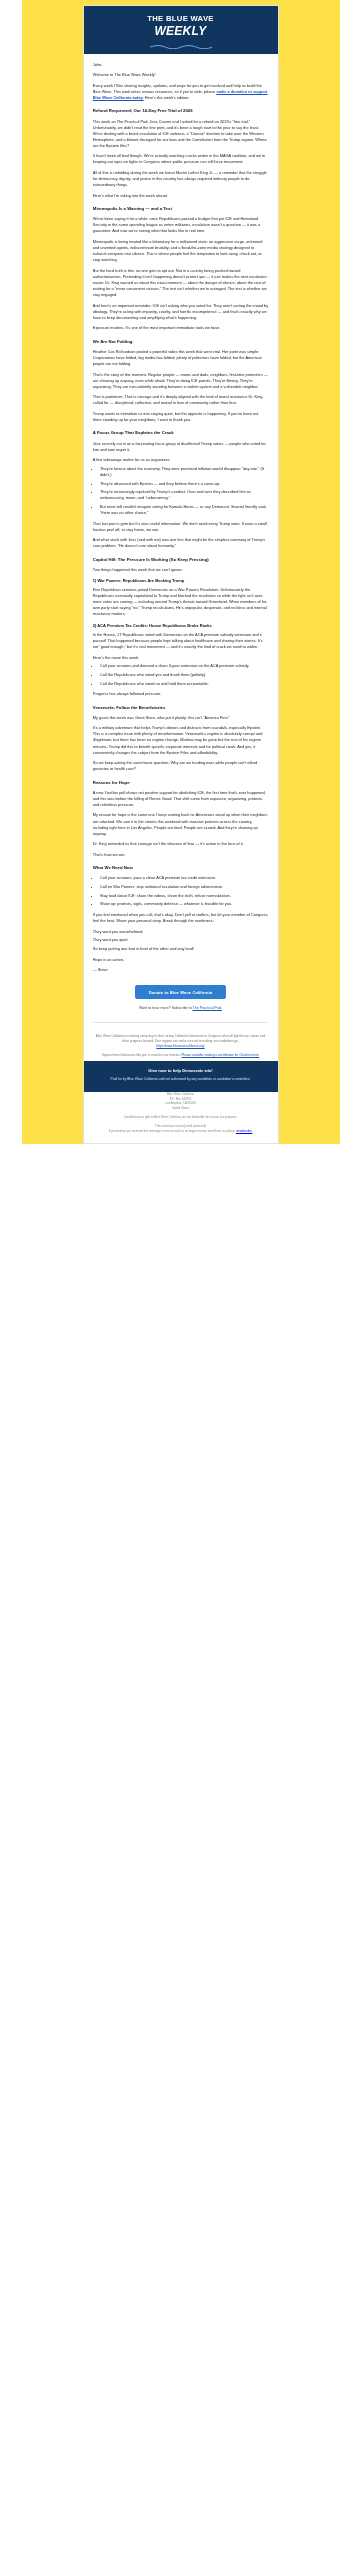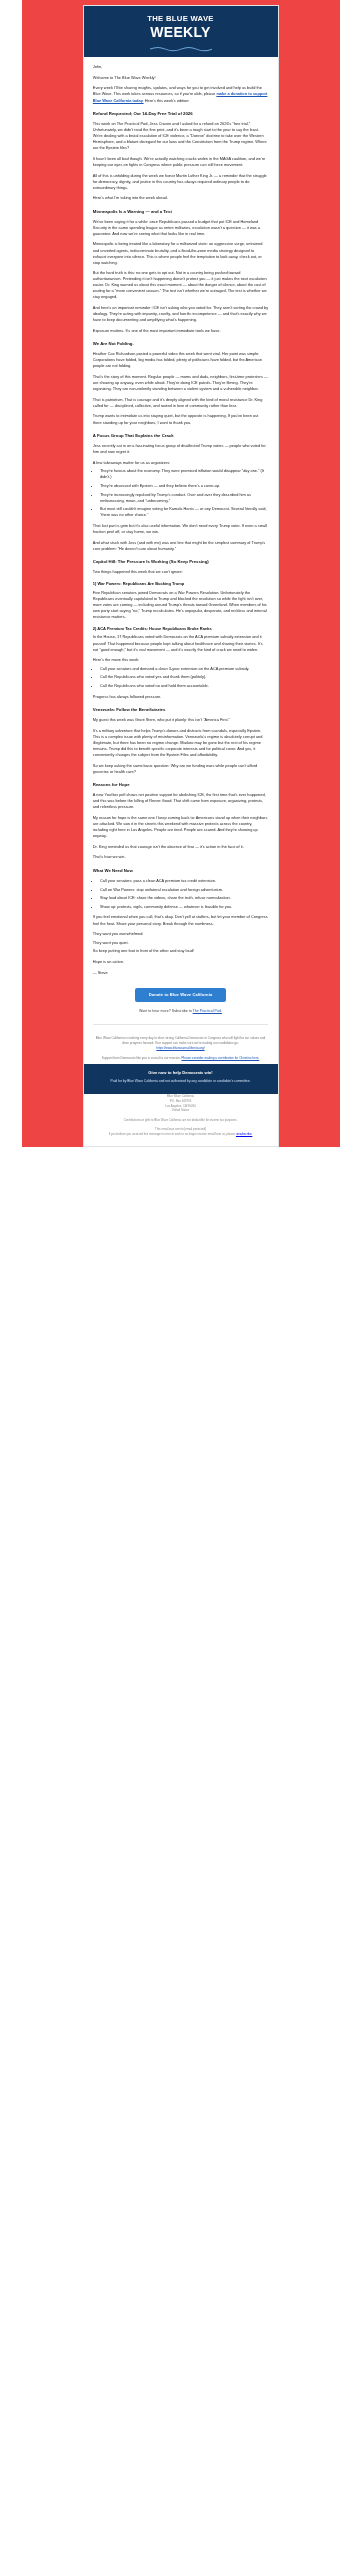--- a/index.html
+++ b/index.html
@@ -7,21 +7,21 @@
     padding: 0;
     background: #ffffff;
   }
   body {
     font-family: "Liberation Sans", sans-serif;
     width: 361px;
   }
   .page {
     width: 318px;
     margin: 0 auto;
-    background: #ef4444;
+    background: #fde047;
     padding-top: 5.2px;
     box-sizing: border-box;
   }
   .email-wrap {
     width: 196px;
     margin: 0 auto;
     background: #ffffff;
     border: 0.5px solid #e2e2e2;
     box-sizing: border-box;
   }
@@ -33,24 +33,25 @@
   }
   .masthead .title-line1 {
     color: #ffffff;
     font-size: 7.7px;
     font-weight: bold;
     letter-spacing: 0.3px;
     line-height: 1.25;
   }
   .masthead .title-line2 {
     color: #ffffff;
-    font-size: 14px;
+    font-size: 12px;
     font-weight: bold;
     letter-spacing: 0.3px;
     line-height: 1.25;
+    font-style: italic;
   }
   .masthead .wave {
     margin-top: 3.1px;
     height: 5.2px;
   }
   
   .body-area {
     padding: 7.2px 9.3px 4.1px 9.3px;
     color: #222222;
     font-size: 3.9px;

